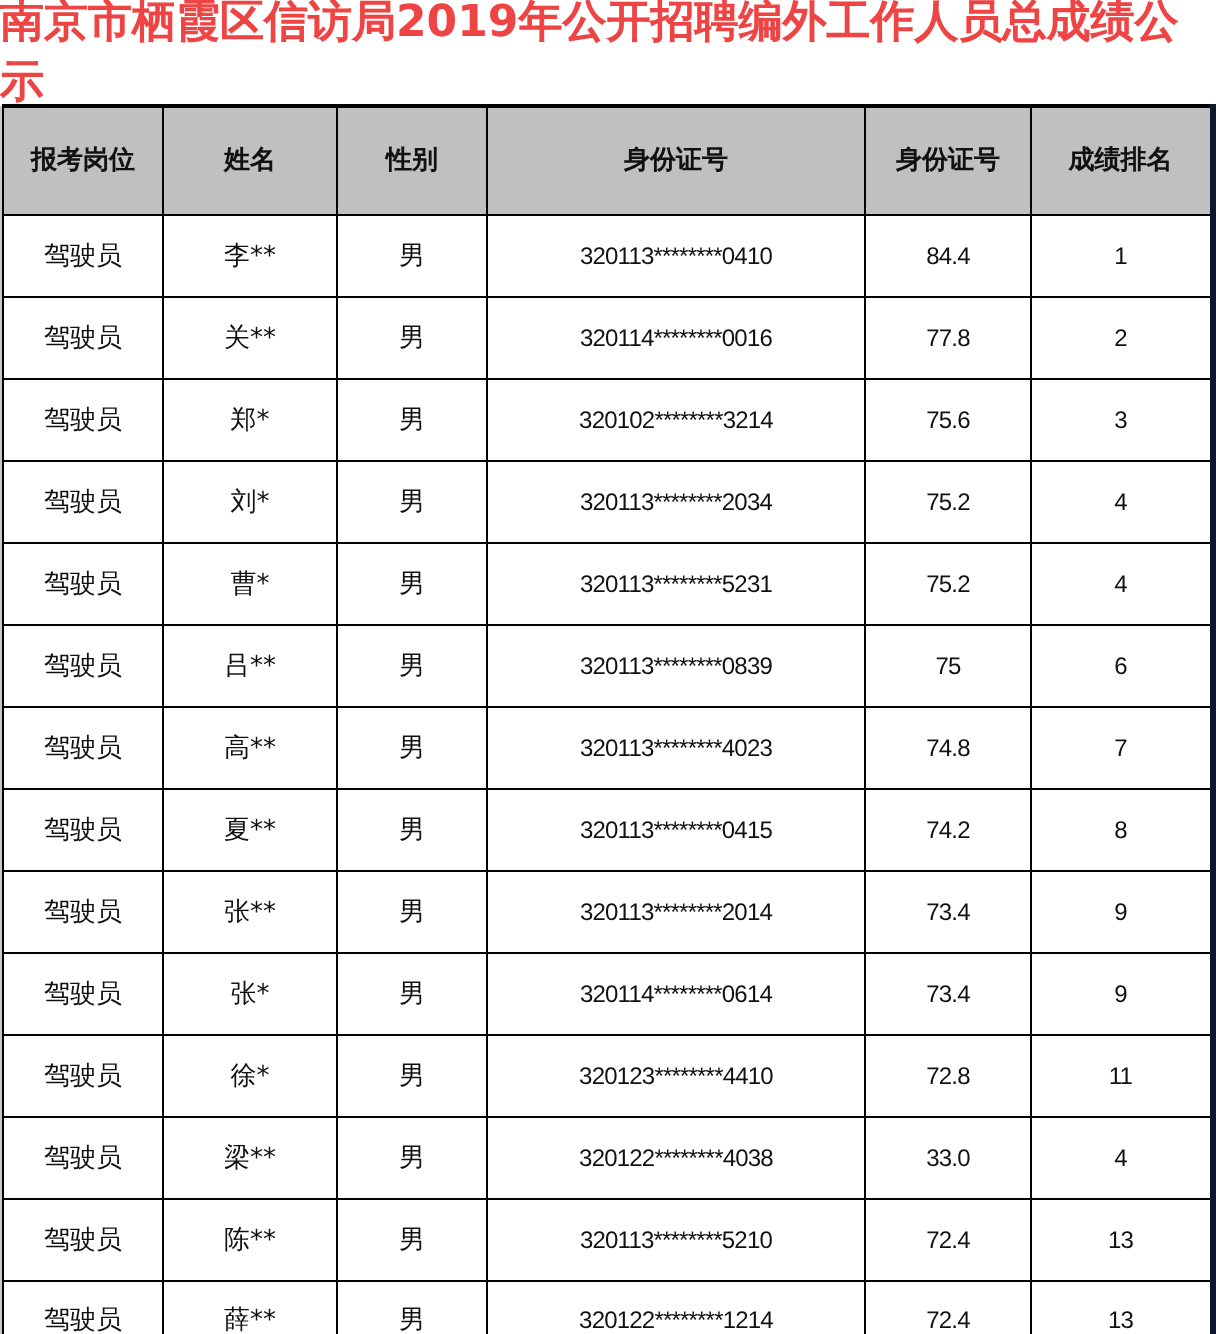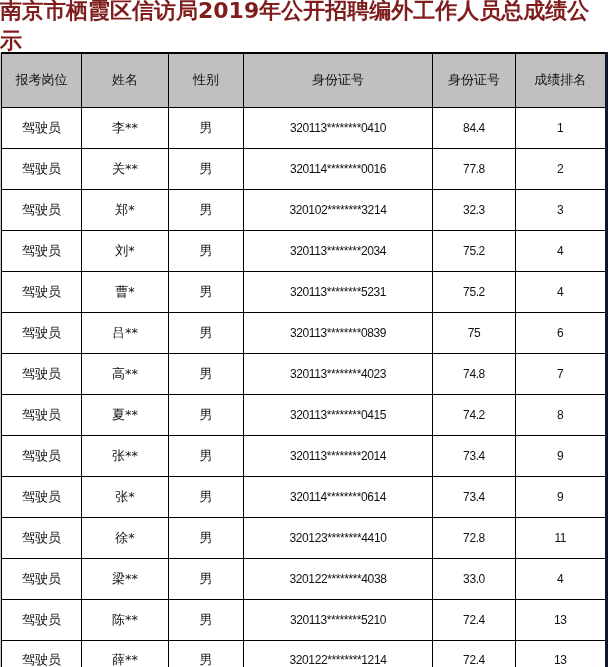--- a/index.html
+++ b/index.html
@@ -1,32 +1,32 @@
 <!DOCTYPE html>
 <html><head>
 <meta charset="utf-8">
 <style>
   html, body { margin: 0; padding: 0; background: #ffffff; }
   body { width: 608px; height: 667px; overflow: hidden; position: relative; font-family: "DejaVu Sans", sans-serif; }
   .title {
     position: absolute; left: 0; top: 0; width: 608px; height: 52px;
     display: flex; align-items: center; justify-content: center;
-    font-size: 22px; font-weight: bold; color: #7f1d1d; letter-spacing: 0px;
+    font-size: 22px; font-weight: bold; color: #ef4444; letter-spacing: 0px;
     font-family: "DejaVu Sans", sans-serif;
   }
   .left-edge { position: absolute; left: 0; top: 53px; width: 2px; height: 614px; background: #c8c8c8; }
   table {
     position: absolute; left: 1px; top: 52px;
     border-collapse: collapse; table-layout: fixed; width: 606px;
   }
   col.c1 { width: 80px; } col.c2 { width: 87px; } col.c3 { width: 75px; }
   col.c4 { width: 189px; } col.c5 { width: 83px; } col.c6 { width: 92px; }
   th, td { border: 1px solid #000; text-align: center; vertical-align: middle; padding: 0; }
   thead tr { height: 54px; }
-  th { background: #c0c0c0; font-size: 13px; font-weight: normal; color: #111; border-top: 2px solid #000; }
+  th { background: #c0c0c0; font-size: 13px; font-weight: bold; color: #111; border-top: 2px solid #000; }
   tbody tr { height: 41px; }
   td { font-size: 13px; color: #111; font-family: "DejaVu Sans", sans-serif; }
   td.mono { font-family: Liberation Sans, sans-serif; font-size: 12px; letter-spacing: -0.4px; }
   tbody tr:last-child td { border-bottom: 2px solid #000; }
   th:last-child, td:last-child { border-right: 6px solid #0f172a; }
 </style>
 </head>
 <body>
 
 <div class="title">南京市栖霞区信访局2019年公开招聘编外工作人员总成绩公示</div>
@@ -66,21 +66,21 @@
         <td>男</td>
         <td class="mono">320114********0016</td>
         <td class="mono">77.8</td>
         <td class="mono">2</td>
       </tr>
       <tr>
         <td>驾驶员</td>
         <td>郑*</td>
         <td>男</td>
         <td class="mono">320102********3214</td>
-        <td class="mono">32.3</td>
+        <td class="mono">75.6</td>
         <td class="mono">3</td>
       </tr>
       <tr>
         <td>驾驶员</td>
         <td>刘*</td>
         <td>男</td>
         <td class="mono">320113********2034</td>
         <td class="mono">75.2</td>
         <td class="mono">4</td>
       </tr>

